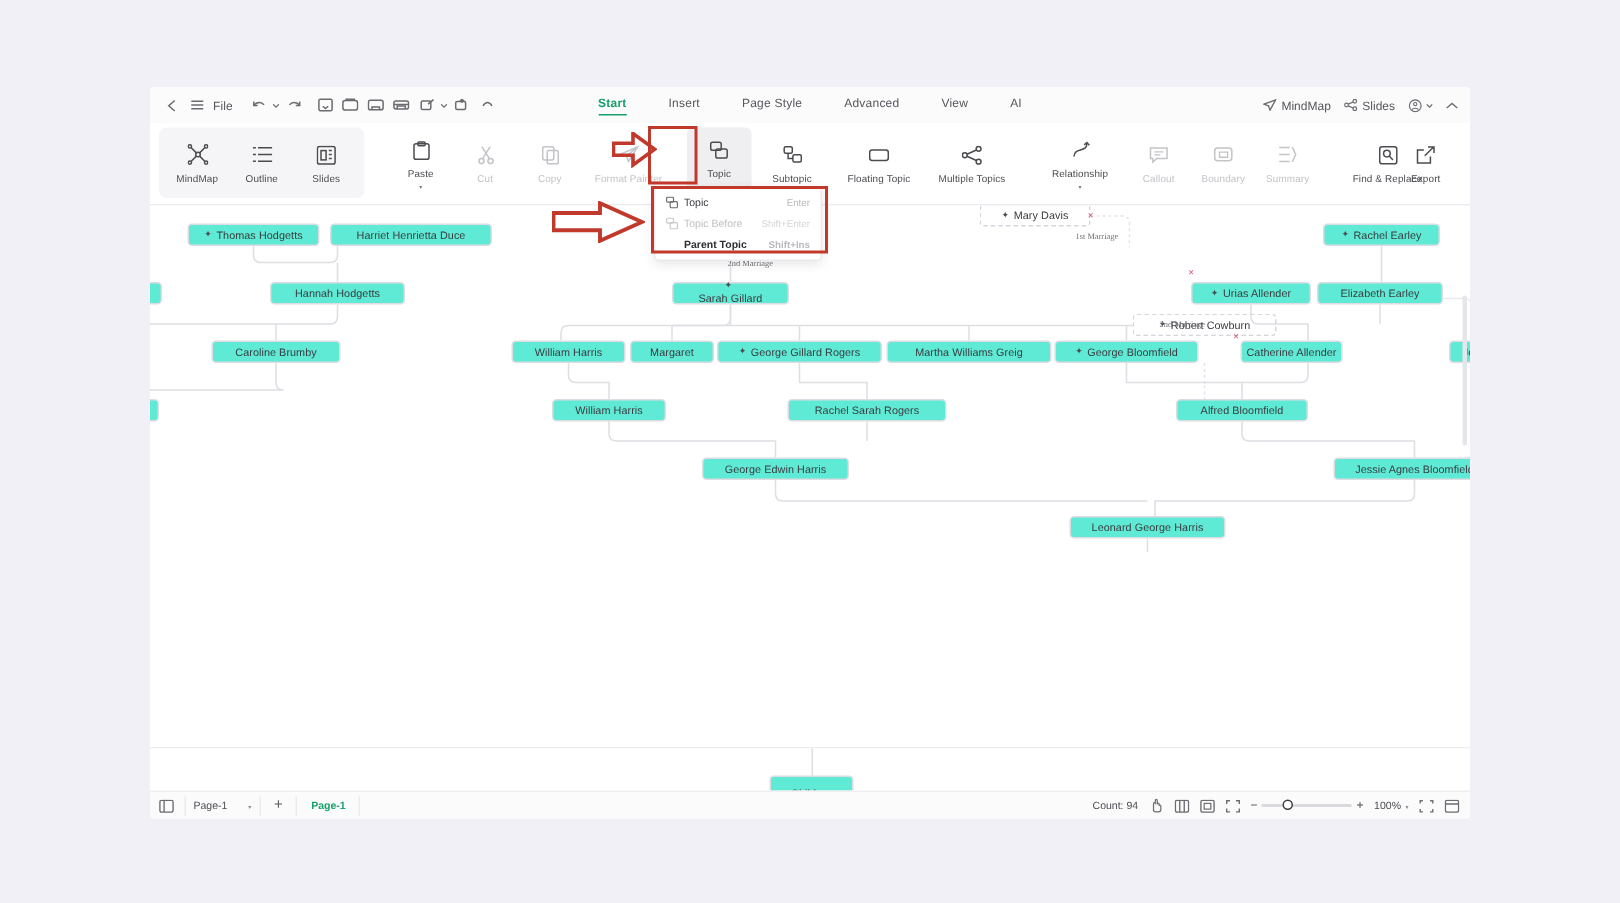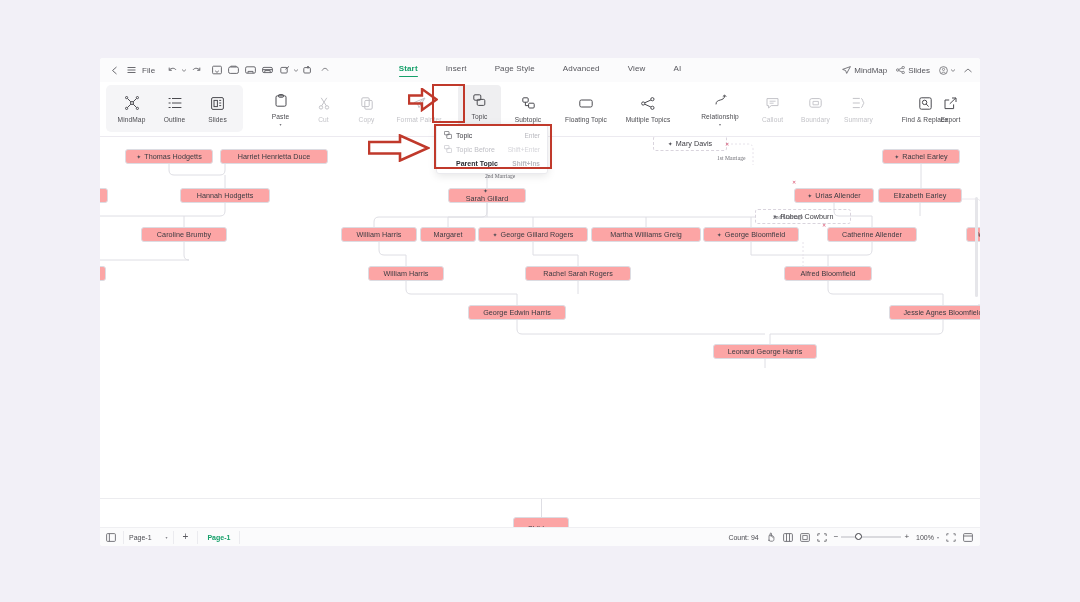--- a/index.html
+++ b/index.html
@@ -122,21 +122,21 @@
 
   
   .canvas {
     position:absolute; left:0; top:79px; width:880px; height:361px;
     background:#ffffff; overflow:hidden;
   }
   .node {
     position:absolute;
     border:1px solid #dcdce2;
     border-radius:3px;
-    background:#fca5a5;
+    background:#5eead4;
     height:15px;
     display:flex; align-items:center; justify-content:center;
     font-size:7.2px;
     color:#3a3a40;
     white-space:nowrap;
     padding:0 6px;
     letter-spacing:0.05px;
   }
   .node.dashed { border:1px dashed #d9d4dd; background:transparent; }
   .node .star { color:#4b4b52; font-size:6px; margin-right:3px; line-height:1; }
@@ -665,21 +665,21 @@
       <span class="star">✦</span>
       <span>Rachel Earley</span>
     </div>
     <div class="node" style="left:694px; top:51px; width:80px;">
       <span class="star">✦</span>
       <span>Urias Allender</span>
     </div>
     <div class="node" style="left:778px; top:51px; width:84px;">
       <span>Elizabeth Earley</span>
     </div>
-    <div class="node" style="left:727px; top:90px; width:90px;">
+    <div class="node" style="left:727px; top:90px; width:68px;">
       <span>Catherine Allender</span>
     </div>
 
     <div class="node" style="left:268px; top:129px; width:76px;">
       <span>William Harris</span>
     </div>
     <div class="node" style="left:425px; top:129px; width:106px;">
       <span>Rachel Sarah Rogers</span>
     </div>
     <div class="node" style="left:684px; top:129px; width:88px;">

